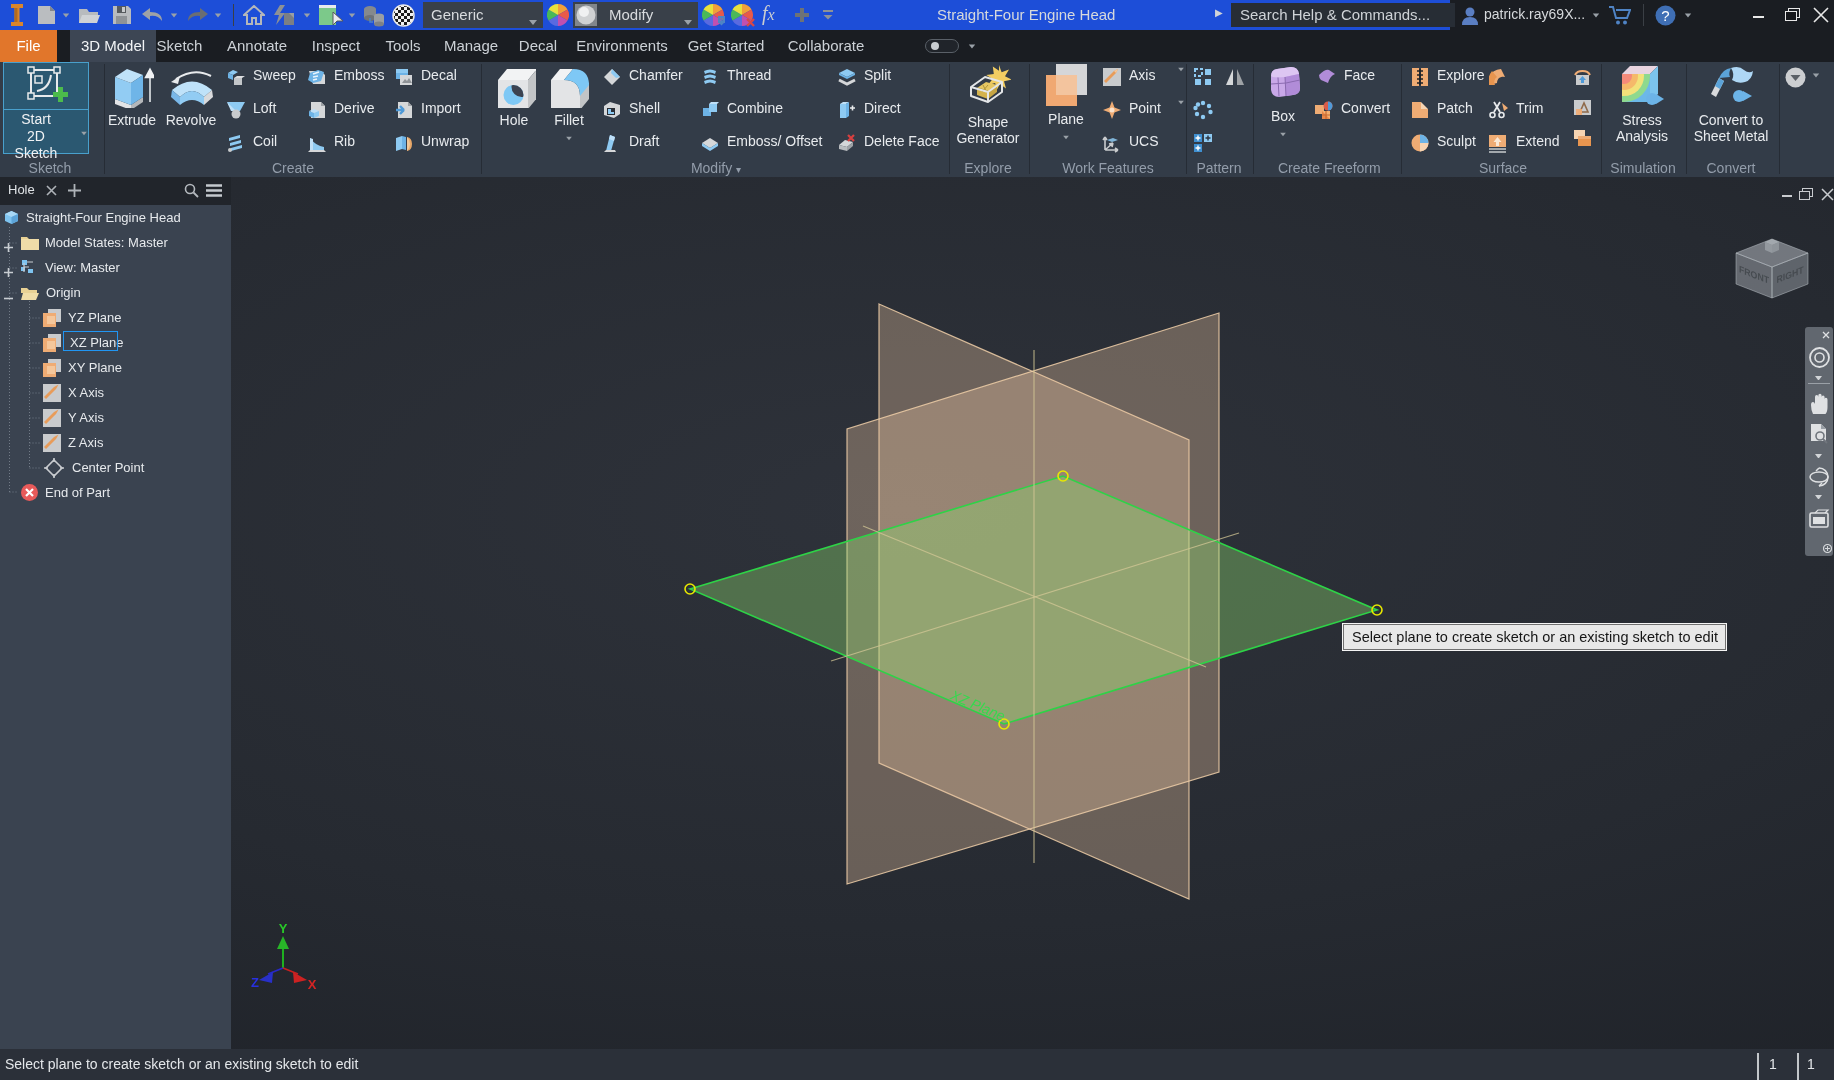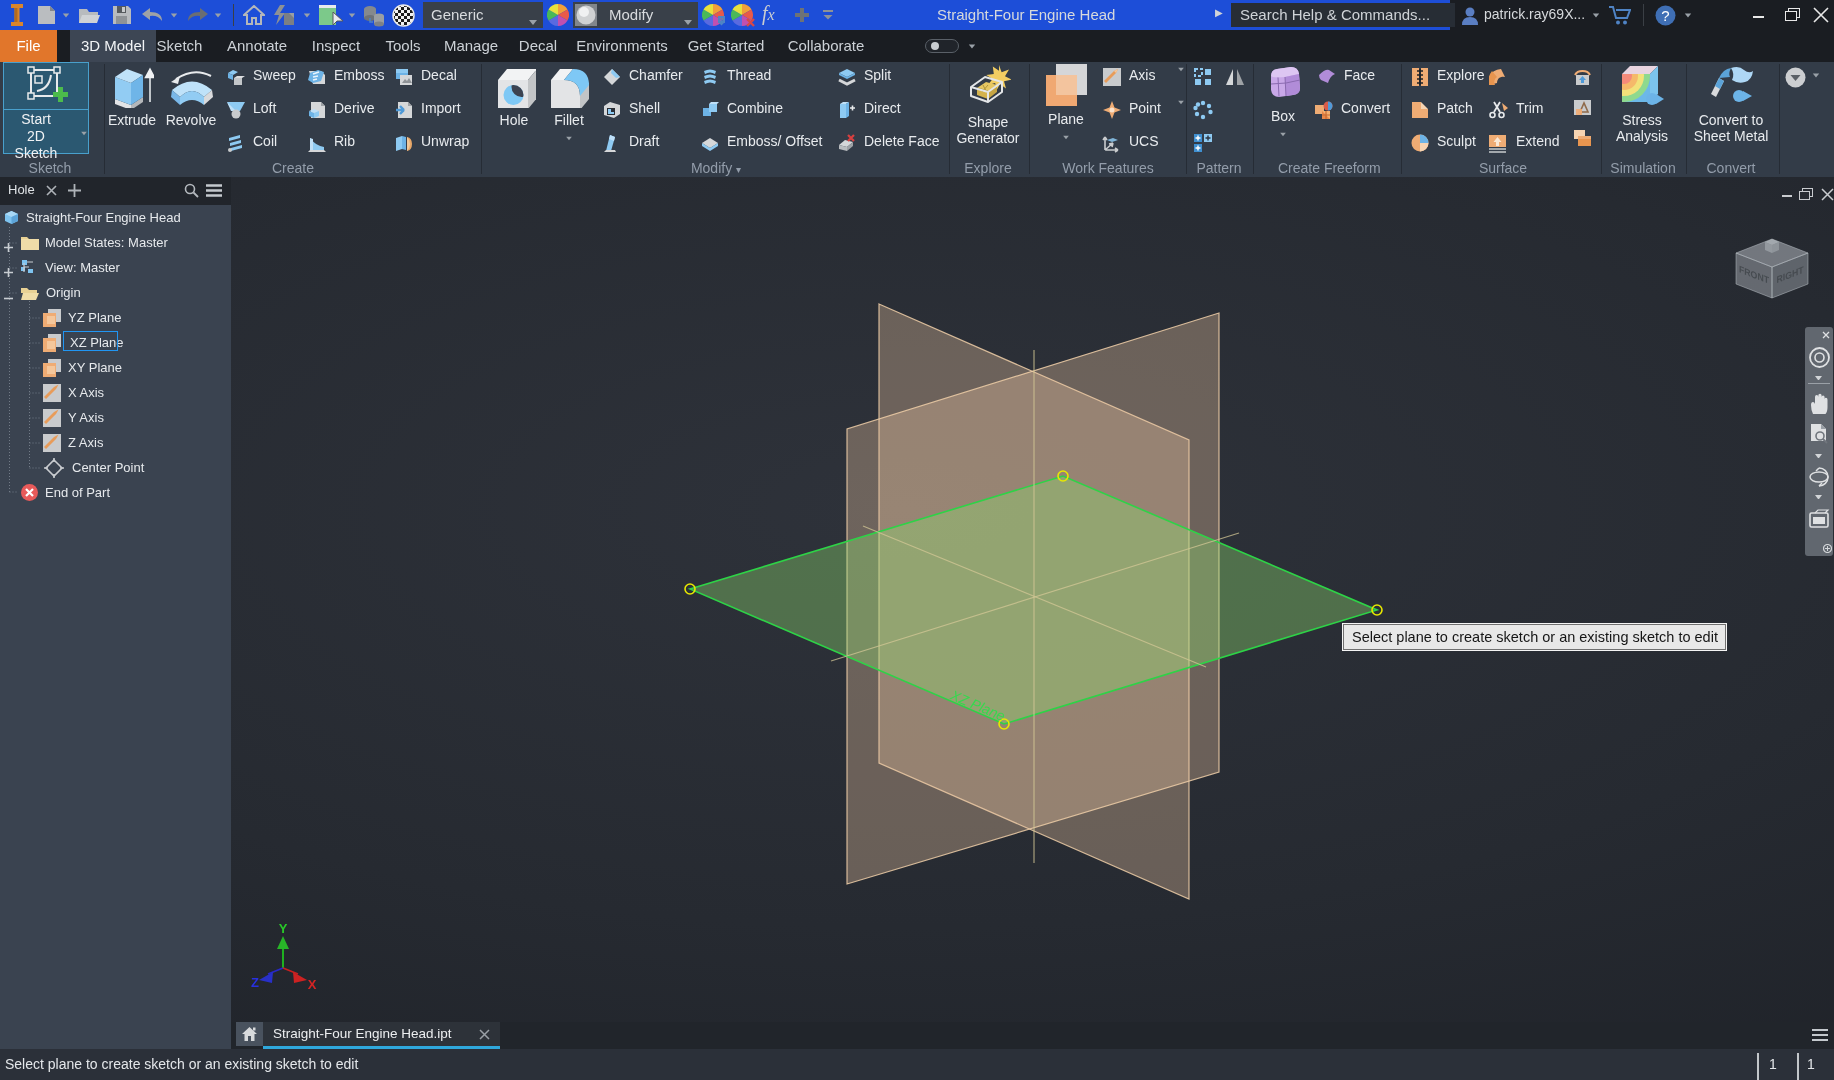--- a/index.html
+++ b/index.html
@@ -911,38 +911,20 @@
           <rect x="2" y="6" width="18" height="14" rx="1.5" fill="none" stroke="#dfe1e3" stroke-width="1.6"></rect>
           <rect x="5" y="10" width="12" height="7" fill="#dfe1e3"></rect>
           <path d="M7 6 l3 -3 h10 l-3 3" fill="none" stroke="#dfe1e3" stroke-width="1.2"></path>
         </svg>
       <svg class="abs" style="left:18px;top:217px" width="9" height="9">
           <circle cx="4.5" cy="4.5" r="4" fill="none" stroke="#d2d5d8" stroke-width="1.2"></circle>
           <path d="M2 4.5 h5 M4.5 2 v5" stroke="#d2d5d8" stroke-width="1"></path>
         </svg>
     </div>
   </div>
-  <div id="tabbar">
-    <div class="abs" style="left:5px;top:0;width:27px;height:24px;background:#49525e">
-        <svg class="abs" style="left:5px;top:4px" width="17" height="16">
-          <path d="M8.5 1 L1 8 h2.5 v7 h3.5 v-5 h3 v5 h3.5 V8 H16 Z" fill="#d8dadc"></path>
-          <rect x="12" y="1.5" width="2.5" height="3" fill="#d8dadc"></rect>
-        </svg>
-      </div>
-    <div class="abs" style="left:32px;top:0;width:237px;height:24px;background:#2d3239">
-      <div class="abs" style="left:10px;top:4px;color:#eceef0;font-size:13.5px">Straight-Four Engine Head.ipt</div>
-      <svg class="abs" style="left:216px;top:7px" width="11" height="11">
-          <path d="M1 1 L10 10 M10 1 L1 10" stroke="#9aa0a6" stroke-width="1.5"></path>
-        </svg>
-    </div>
-    <div class="abs" style="left:32px;top:24px;width:237px;height:3px;background:#2fa8dc"></div>
-    <svg class="abs" style="left:1581px;top:6px" width="16" height="14">
-        <path d="M0 2 h16 M0 7 h16 M0 12 h16" stroke="#c4c9ce" stroke-width="2.2"></path>
-      </svg>
-  </div>
   <div id="statusbar">
     <div class="abs" style="left:5px;top:7px">Select plane to create sketch or an existing sketch to edit</div>
     <div class="abs" style="left:1757px;top:4px;width:2px;height:27px;background:#c2c6ca"></div>
     <div class="abs" style="left:1769px;top:7px">1</div>
     <div class="abs" style="left:1797px;top:4px;width:2px;height:27px;background:#c2c6ca"></div>
     <div class="abs" style="left:1807px;top:7px">1</div>
   </div>
   <div id="tooltip">Select plane to create sketch or an existing sketch to edit</div>
 </div>
 

